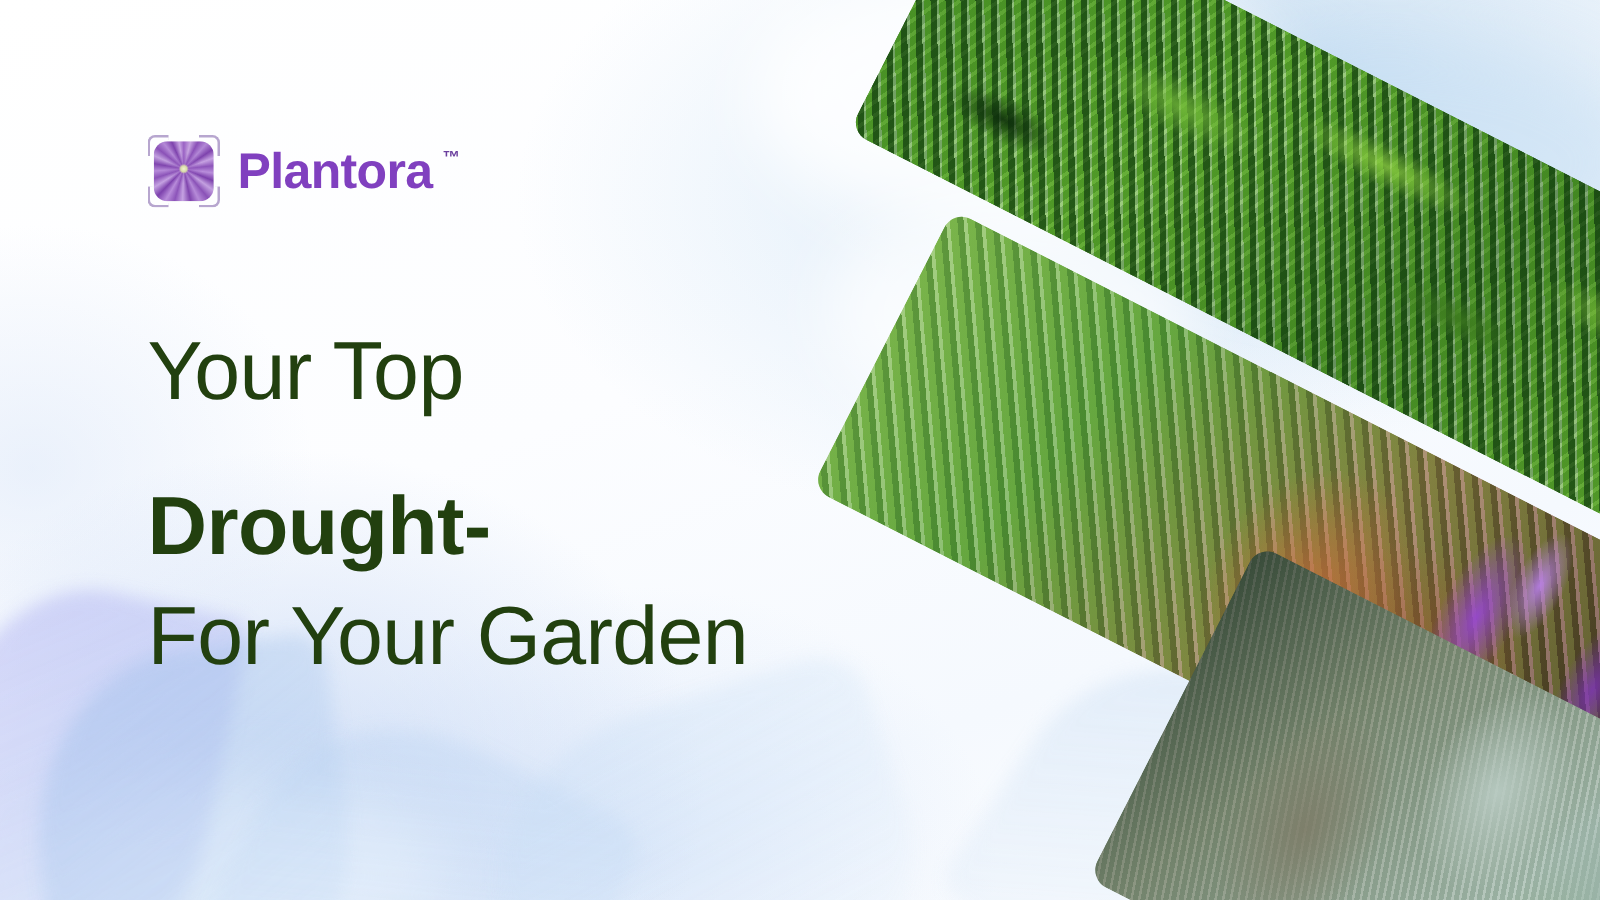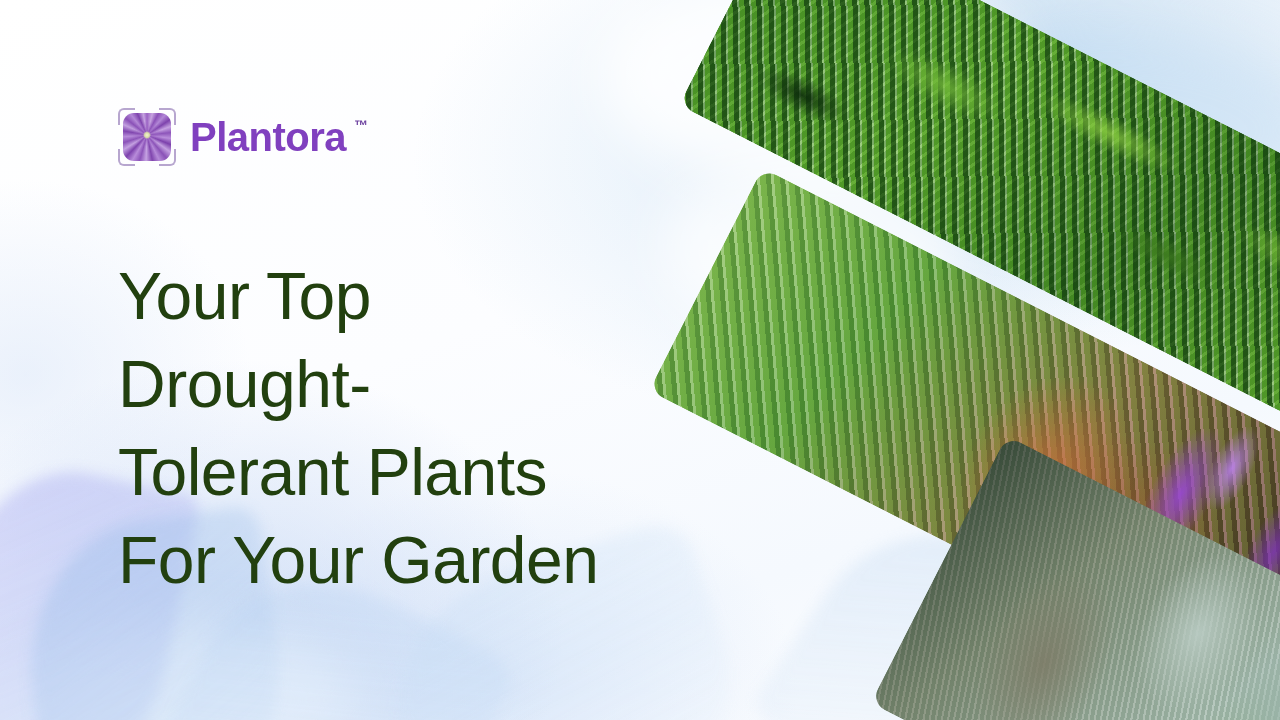--- a/index.html
+++ b/index.html
@@ -230,21 +230,21 @@
     position: absolute;
     left: 118px;
     top: 252px;
     width: 600px;
     color: #22400f;
     font-size: 66px;
     line-height: 88px;
     letter-spacing: -0.5px;
   }
   .headline .ln { display: block; white-space: nowrap; }
-  .headline .ln.bold { font-weight: normal; }
+  .headline .ln.bold { font-weight: bold; margin-top: 36px; }
 </style>
 </head>
 <body>
 
 <div id="banner">
 
   <div class="bg-layer bg-base"></div>
   <div class="bg-layer">
     <div class="wc-cloud c1"></div>
     <div class="wc-cloud c2"></div>
@@ -278,17 +278,16 @@
       <span class="bracket br"></span>
     </div>
     <div class="logo-word">Plantora
       <span class="logo-tm">™</span>
     </div>
   </div>
 
   <div class="headline">
     <span class="ln">Your Top</span>
     <span class="ln bold">Drought-</span>
-    <span class="ln bold">Tolerant Plants</span>
     <span class="ln">For Your Garden</span>
   </div>
 
 </div>
 
 </body></html>

